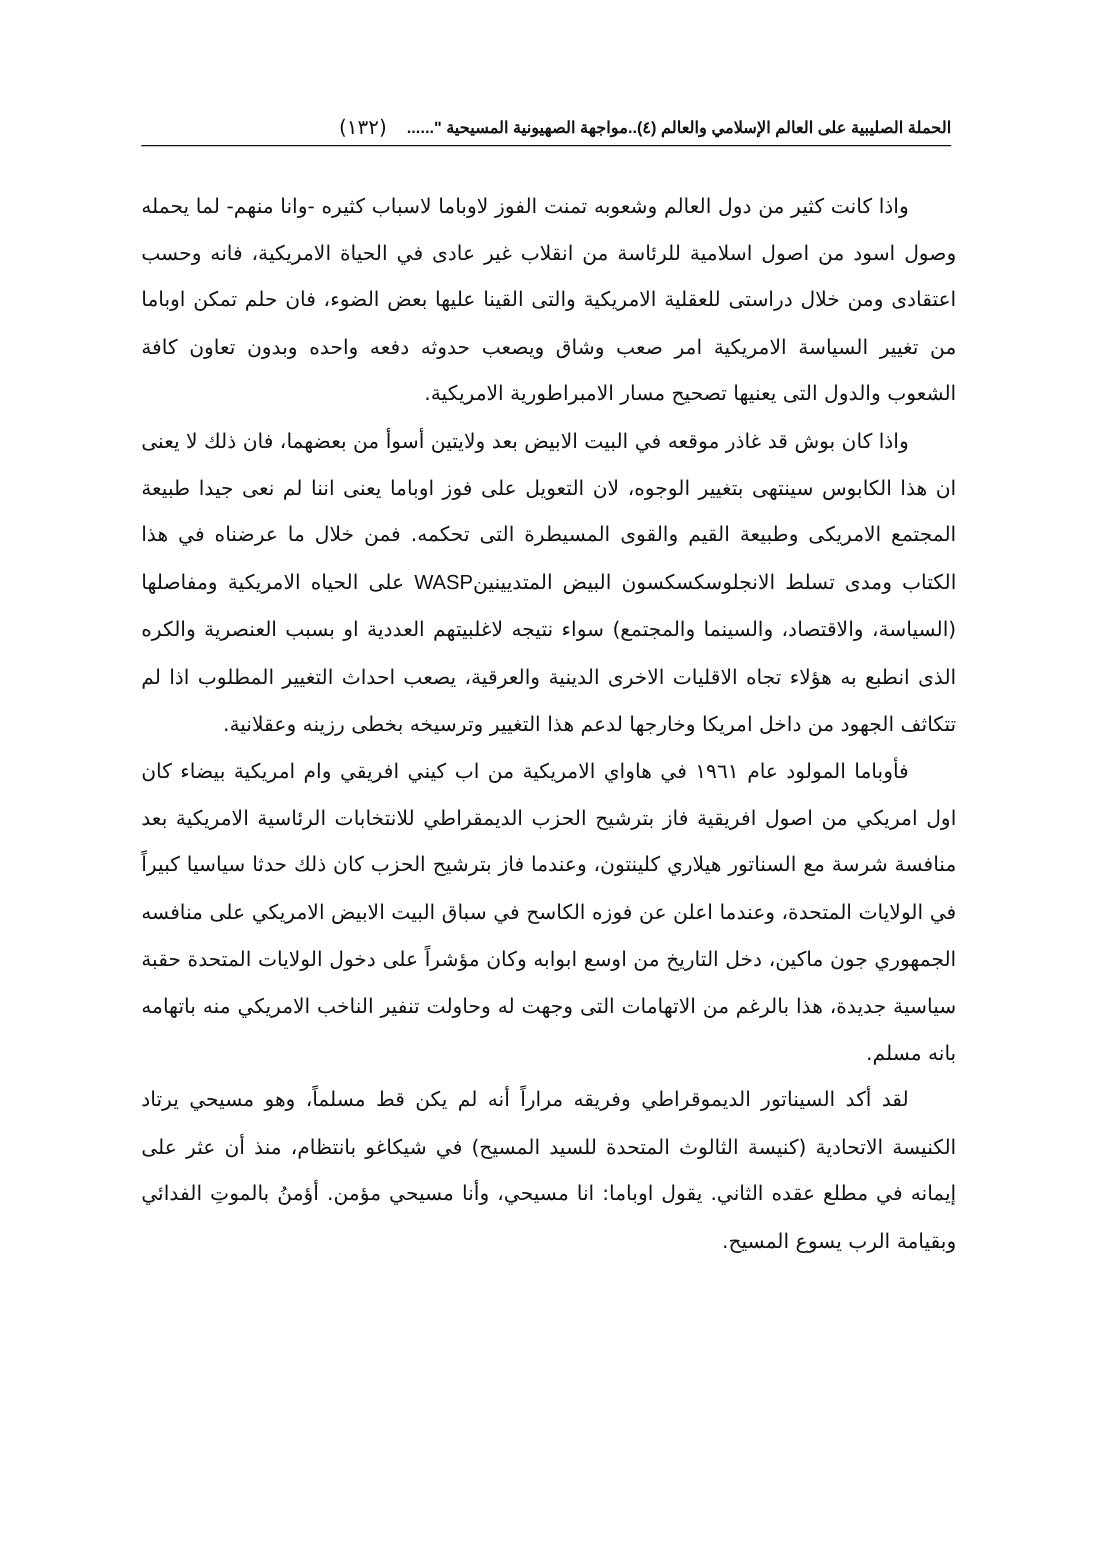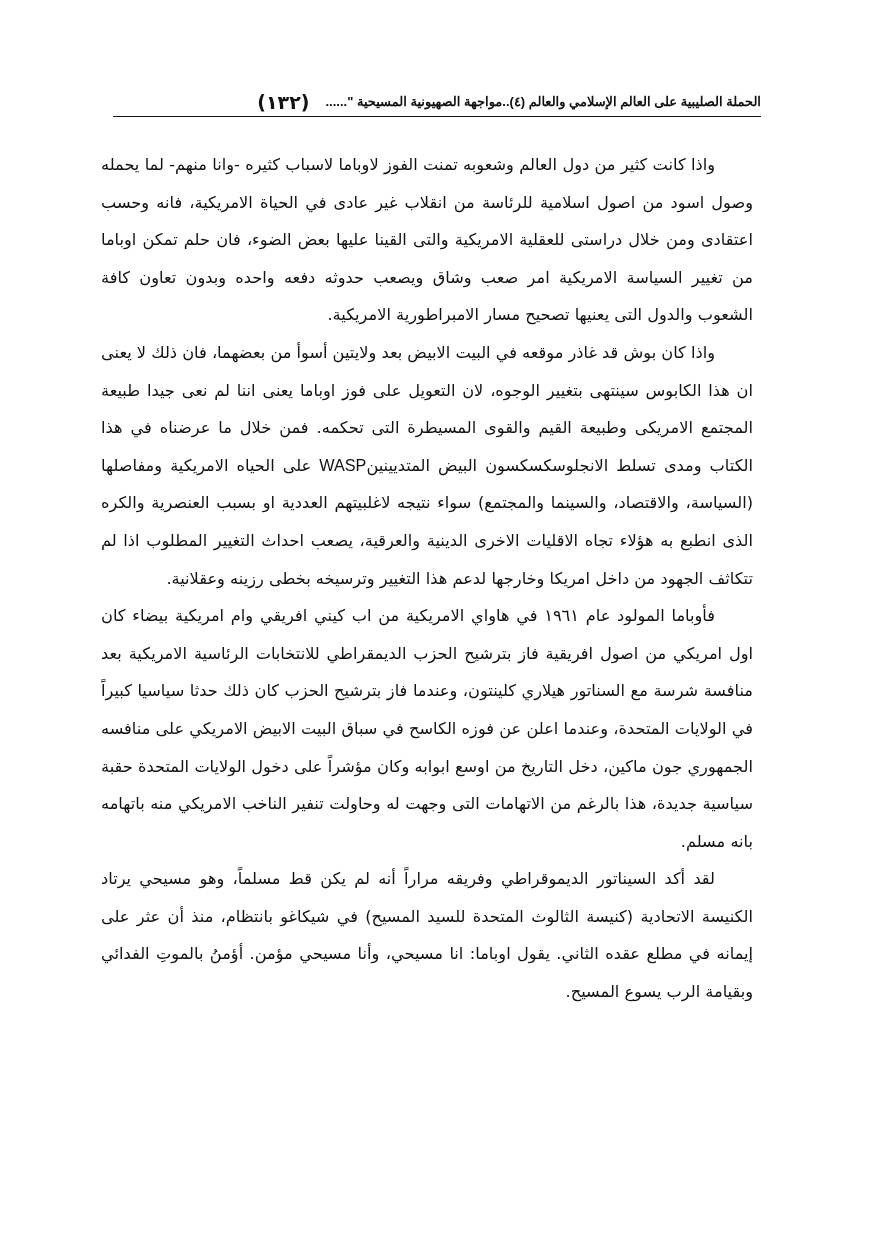--- a/index.html
+++ b/index.html
@@ -37,29 +37,29 @@
     }
     .header-title {
       font-family: Liberation Sans, sans-serif;
       font-weight: bold;
       font-size: 13px;
       line-height: 22px;
       padding-bottom: 3px;
     }
     .header-page {
       font-family: "DejaVu Sans", sans-serif;
-      font-weight: bold;
-      font-size: 19px;
+      font-weight: normal;
+      font-size: 16px;
       line-height: 22px;
       padding-bottom: 3px;
       margin-right: 16px;
     }
     .body-text {
       position: absolute;
-      left: 101px;
+      left: 113px;
       width: 652px;
       top: 146px;
       direction: rtl;
       text-align: justify;
       text-align-last: right;
     }
     .para {
       margin: 0;
       font-size: 16.2px;
       line-height: 37.6px;

